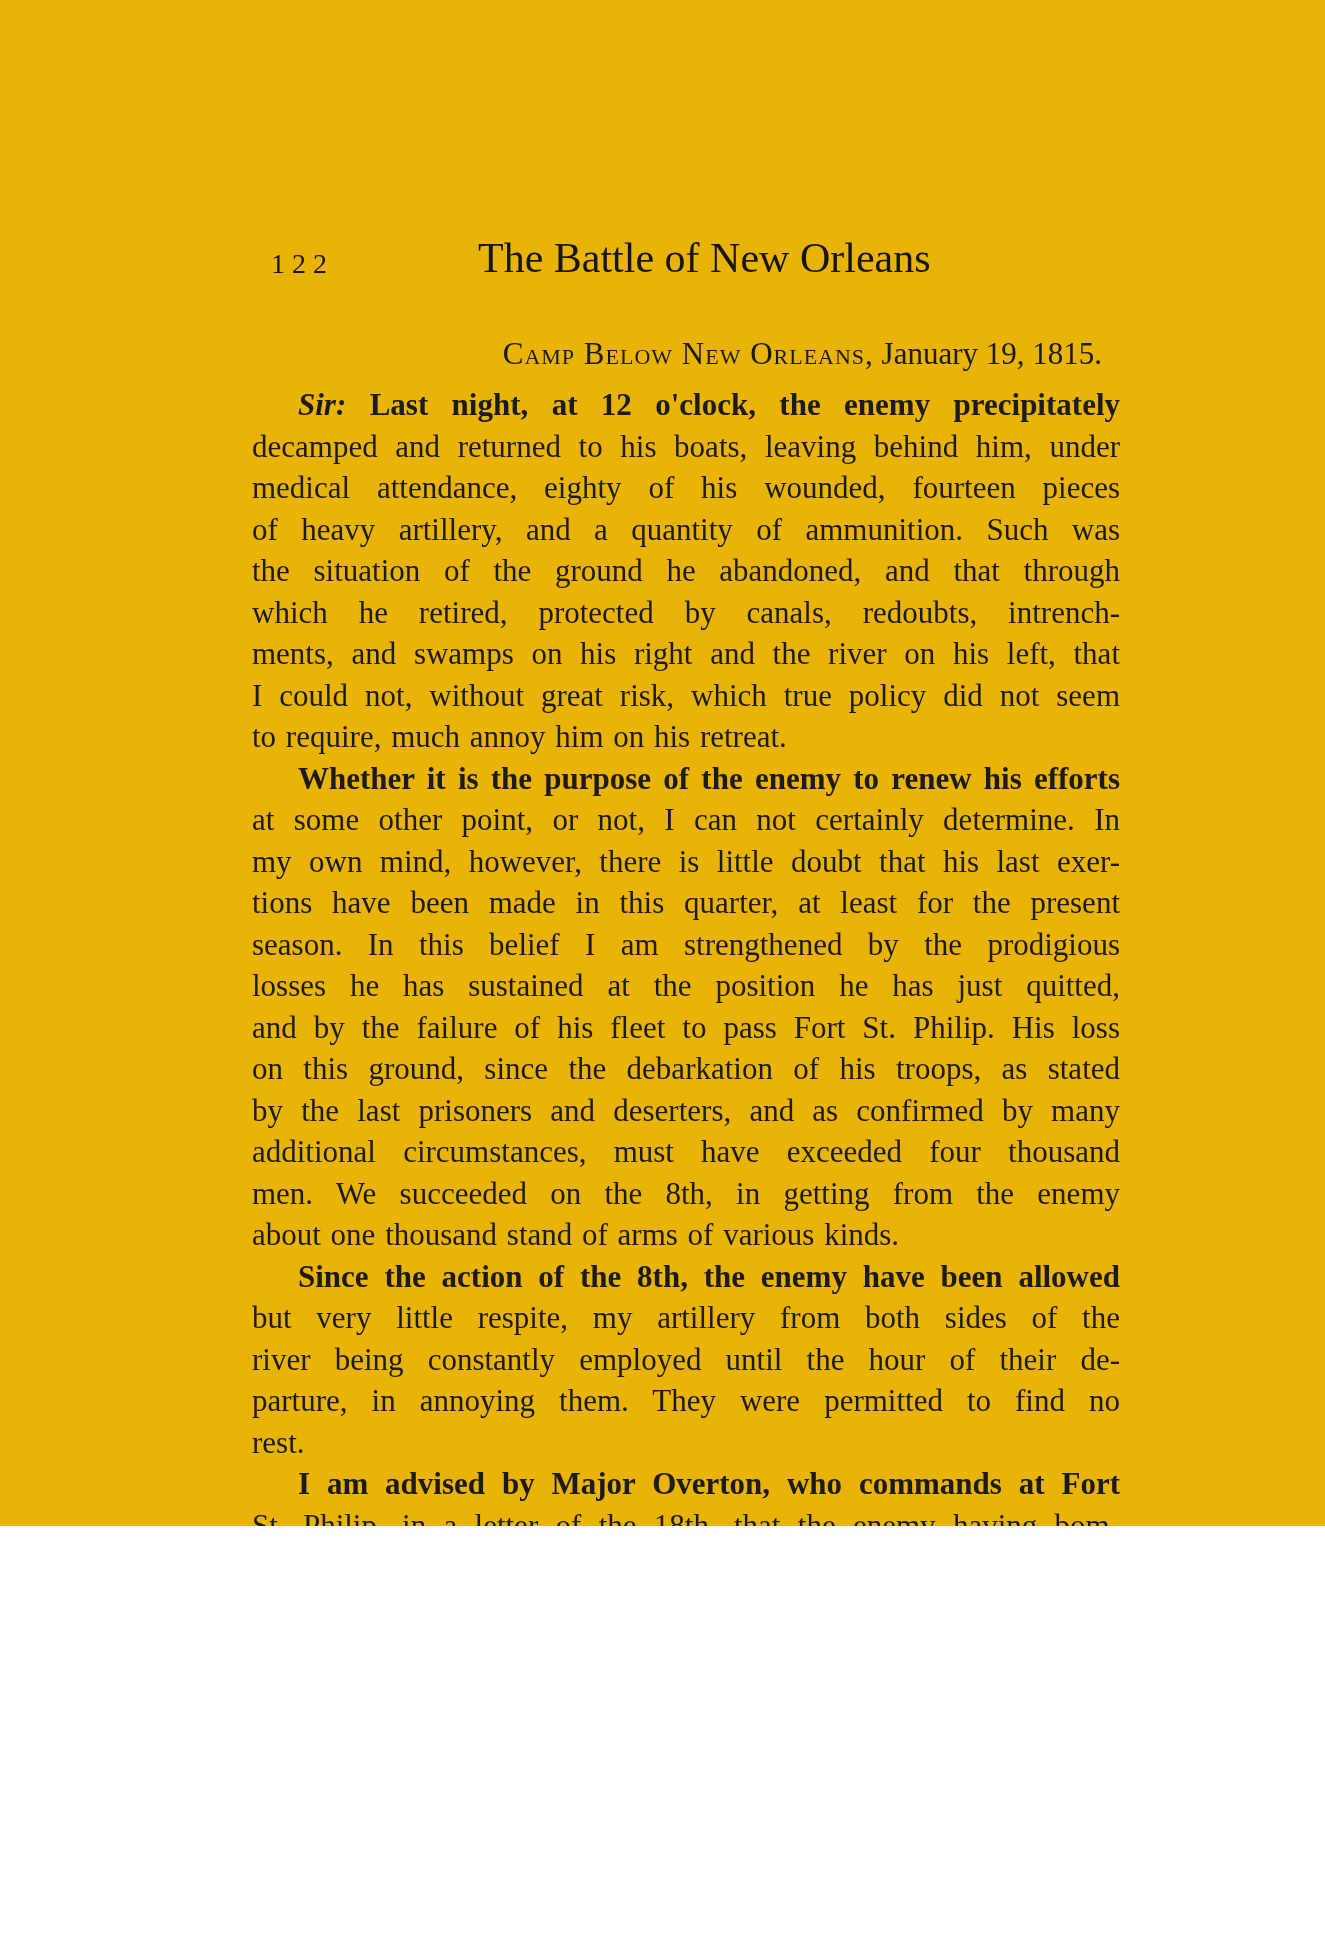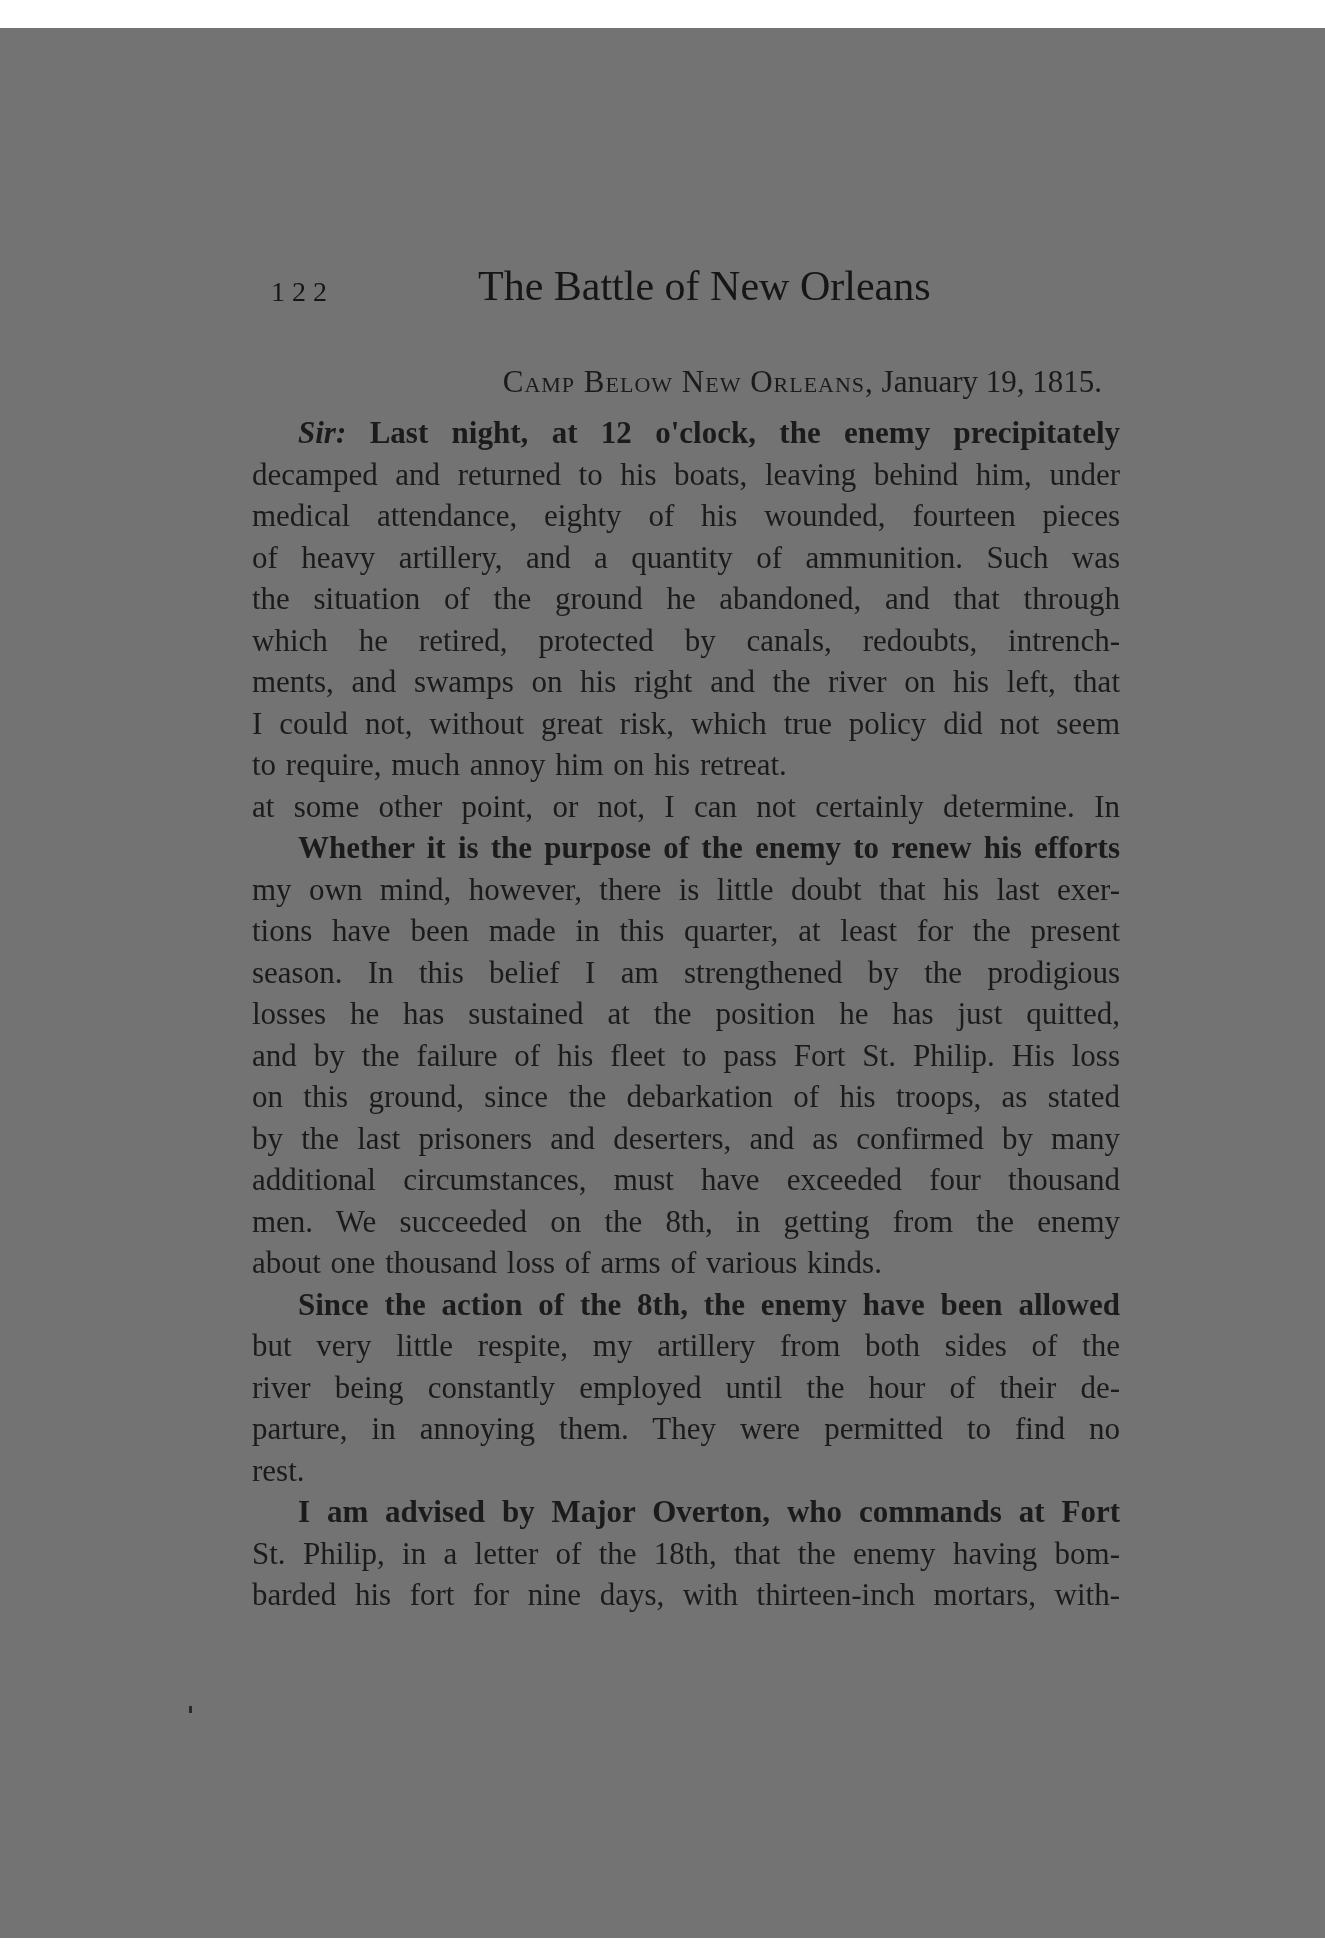--- a/index.html
+++ b/index.html
@@ -3,26 +3,25 @@
 <meta charset="utf-8">
 <style>
   html, body {
     margin: 0;
     padding: 0;
     background: #ffffff;
   }
   .page {
     position: relative;
     width: 1325px;
-    height: 1910px;
-    background: #737373;
+    height: 1526px;
+    background: #eab308;
     overflow: hidden;
     font-family: "Liberation Serif", "DejaVu Serif", serif;
     color: #1b1b1b;
-    margin-top: 28px;
   }
   .page-number {
     position: absolute;
     left: 271px;
     top: 248px;
     font-size: 28px;
     letter-spacing: 7px;
     color: #161616;
   }
   .running-title {
@@ -95,32 +94,32 @@
     <div id="letter-lines">
         <div class="line first"><i>Sir:</i> Last night, at 12 o'clock, the enemy precipitately</div>
         <div class="line">decamped and returned to his boats, leaving behind him, under</div>
         <div class="line">medical attendance, eighty of his wounded, fourteen pieces</div>
         <div class="line">of heavy artillery, and a quantity of ammunition.  Such was</div>
         <div class="line">the situation of the ground he abandoned, and that through</div>
         <div class="line">which he retired, protected by canals, redoubts, intrench-</div>
         <div class="line">ments, and swamps on his right and the river on his left, that</div>
         <div class="line">I could not, without great risk, which true policy did not seem</div>
         <div class="line para-end">to require, much annoy him on his retreat.</div>
+        <div class="line first">Whether it is the purpose of the enemy to renew his efforts</div>
         <div class="line">at some other point, or not, I can not certainly determine.  In</div>
-        <div class="line first">Whether it is the purpose of the enemy to renew his efforts</div>
         <div class="line">my own mind, however, there is little doubt that his last exer-</div>
         <div class="line">tions have been made in this quarter, at least for the present</div>
         <div class="line">season.  In this belief I am strengthened by the prodigious</div>
         <div class="line">losses he has sustained at the position he has just quitted,</div>
         <div class="line">and by the failure of his fleet to pass Fort St. Philip.  His loss</div>
         <div class="line">on this ground, since the debarkation of his troops, as stated</div>
         <div class="line">by the last prisoners and deserters, and as confirmed by many</div>
         <div class="line">additional circumstances, must have exceeded four thousand</div>
         <div class="line">men.  We succeeded on the 8th, in getting from the enemy</div>
-        <div class="line para-end">about one thousand loss of arms of various kinds.</div>
+        <div class="line para-end">about one thousand stand of arms of various kinds.</div>
         <div class="line first">Since the action of the 8th, the enemy have been allowed</div>
         <div class="line">but very little respite, my artillery from both sides of the</div>
         <div class="line">river being constantly employed until the hour of their de-</div>
         <div class="line">parture, in annoying them.  They were permitted to find no</div>
         <div class="line para-end">rest.</div>
         <div class="line first">I am advised by Major Overton, who commands at Fort</div>
         <div class="line">St. Philip, in a letter of the 18th, that the enemy having bom-</div>
         <div class="line">barded his fort for nine days, with thirteen-inch mortars, with-</div>
       </div>
   </div>

